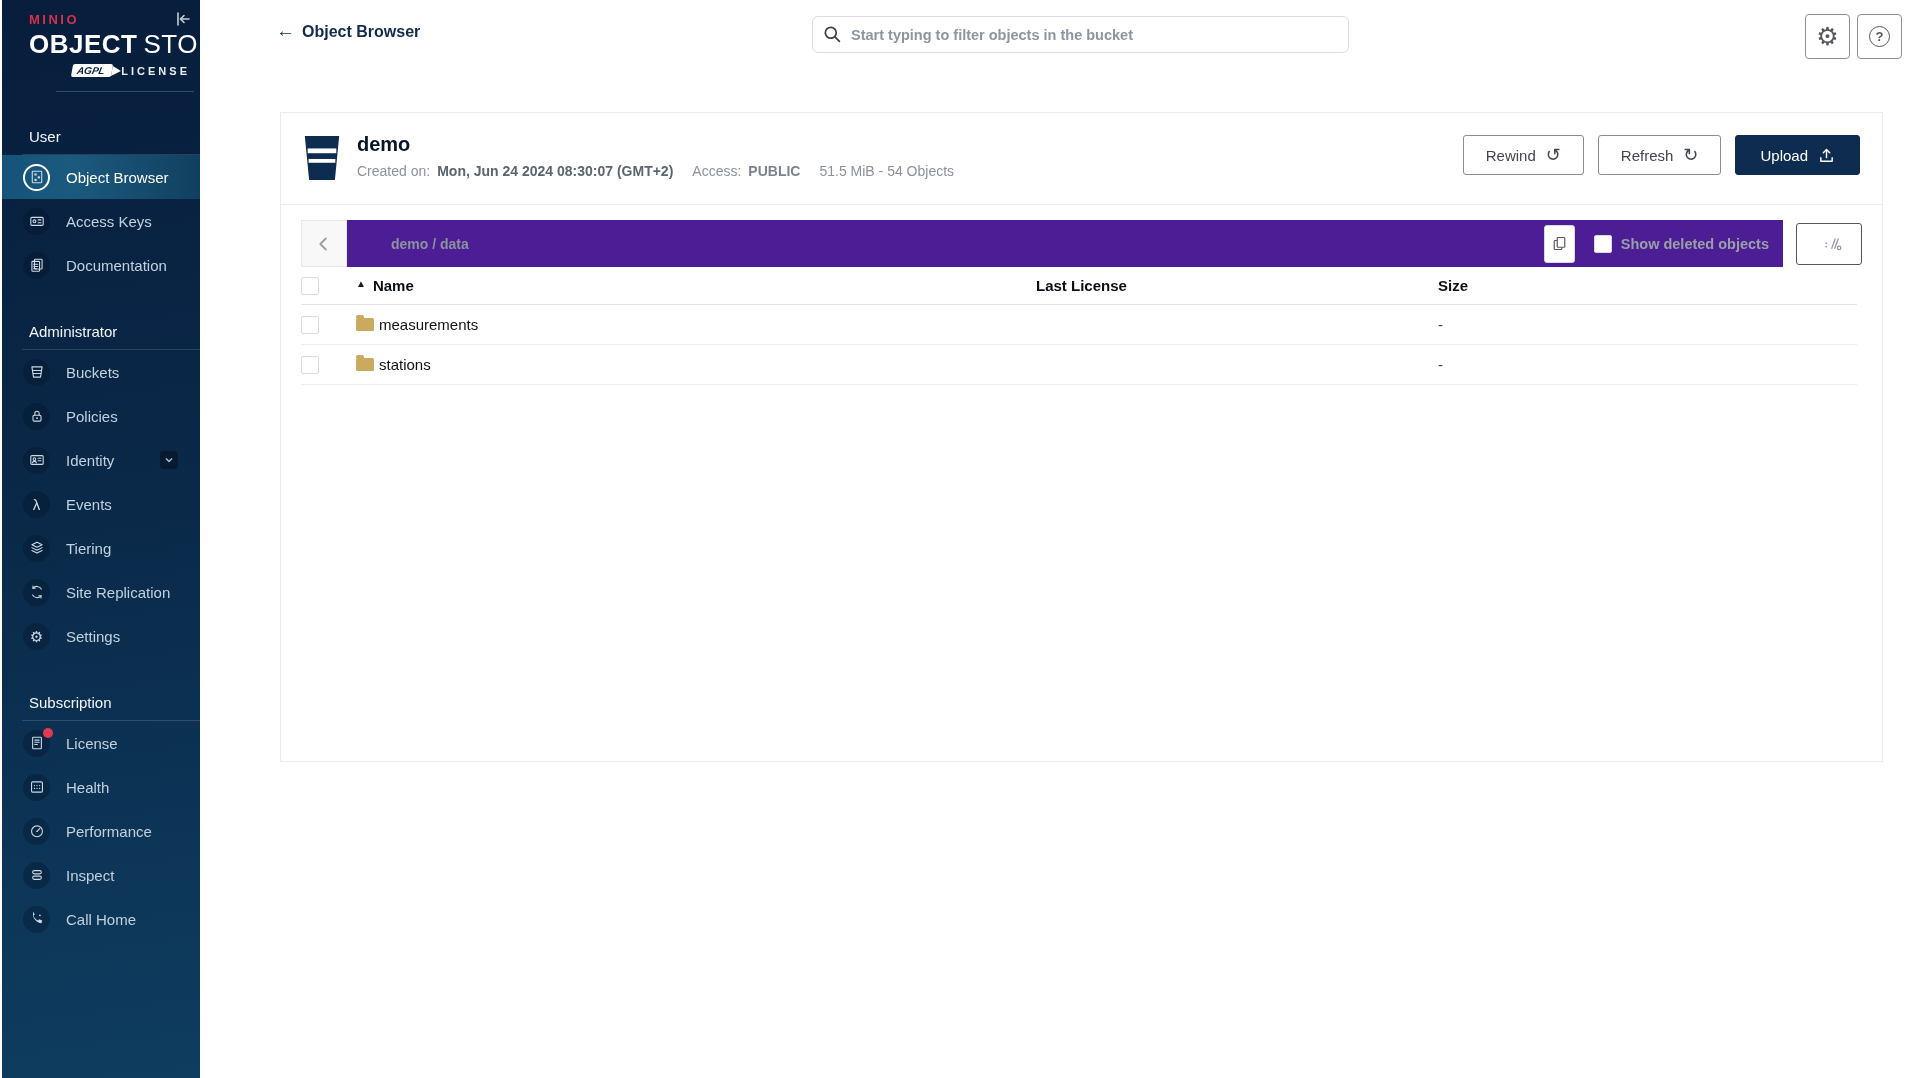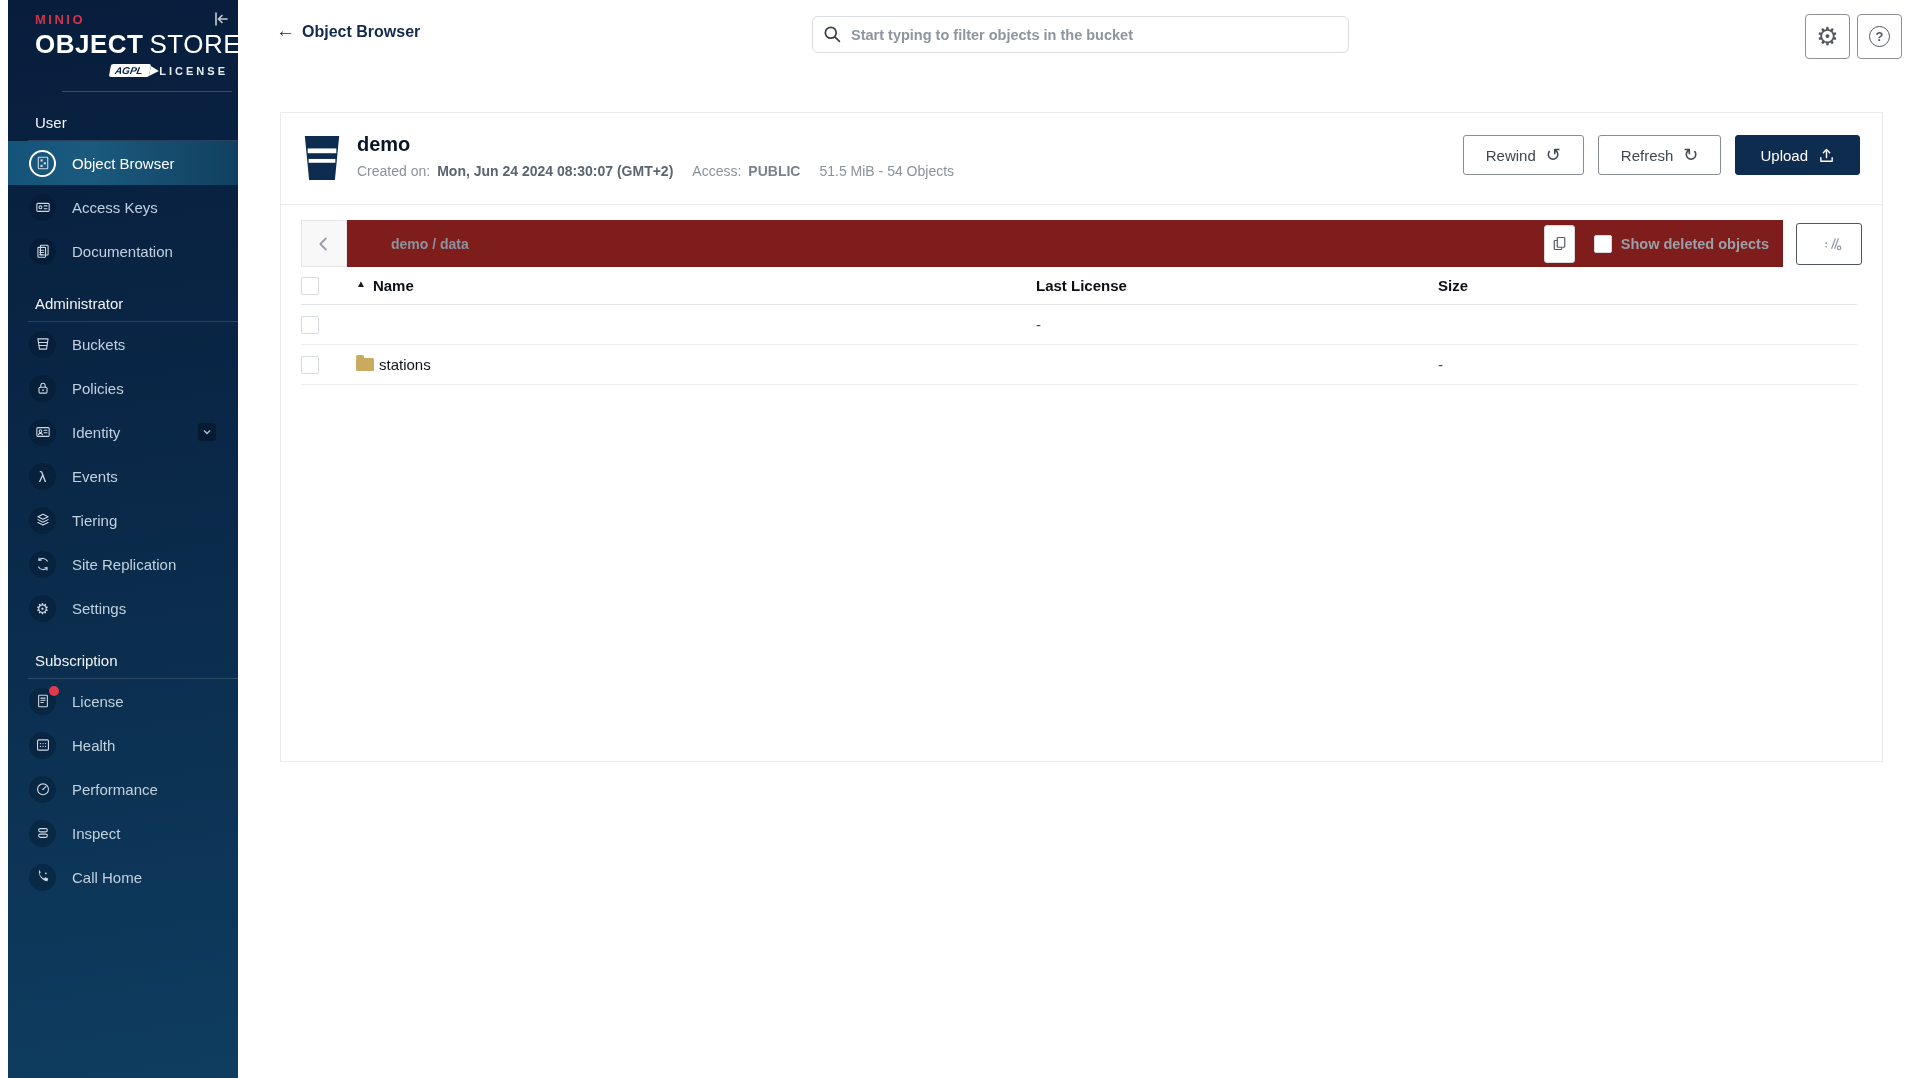--- a/index.html
+++ b/index.html
@@ -1,38 +1,38 @@
 <!DOCTYPE html>
 <html><head>
 <meta charset="utf-8">
 <style>
   * { margin:0; padding:0; box-sizing:border-box; }
   html,body { width:1912px; height:1078px; overflow:hidden; background:#fff;
     font-family:"Liberation Sans", sans-serif; }
   body { position:relative; }
 
   
-  .sidebar { position:absolute; left:8px; top:0; width:230px; height:1078px;
+  .sidebar { position:absolute; left:2px; top:0; width:198px; height:1078px;
     background:linear-gradient(172deg,#081d3c 0%,#0a2848 45%,#0e3d60 100%);
     color:#c9d6e2; }
   .collapse-btn { position:absolute; top:8px; right:7px; width:22px; height:22px; cursor:pointer; }
   .logo { padding:12px 0 0 27px; }
   .logo-brand { color:#d0334b; font-size:13px; font-weight:bold; letter-spacing:2.5px; }
   .logo-title { margin-top:2px; font-size:26px; color:#fff; letter-spacing:.5px; white-space:nowrap; }
   .logo-title .b { font-weight:800; }
   .logo-title .l { font-weight:300; margin-left:6px; }
   .logo-badge-row { display:flex; justify-content:flex-end; align-items:center; gap:10px; padding-right:10px; margin-top:4px; }
   .agpl-badge { background:#fff; color:#0a2342; font-style:italic; font-weight:bold; font-size:10px;
     padding:1px 7px 1px 5px; transform:skewX(-10deg); border-radius:2px; position:relative; }
   .agpl-badge::after { content:""; position:absolute; right:-9px; top:2px; width:0; height:0;
     border-left:9px solid #fff; border-top:5px solid transparent; border-bottom:5px solid transparent; }
   .logo-license { font-size:11px; letter-spacing:3px; color:#e8edf2; font-weight:600; }
   .logo-divider { height:1px; background:#2e4d6b; margin:14px 6px 0 27px; }
 
-  .nav-section { margin-top:22px; }
+  .nav-section { margin-top:36px; }
   .section-label { padding-left:27px; font-size:15px; color:#f2f5f8; }
   .section-divider { height:1px; background:rgba(255,255,255,.14); margin:9px 0 0 20px; }
   .nav-item { height:44px; display:flex; align-items:center; padding-left:21px; cursor:pointer; position:relative; }
   .nav-item.active { background:linear-gradient(90deg,#15537a 0%,#1b5a7e 35%,#11405f 100%); }
   .nav-ic { width:27px; height:27px; border-radius:50%; background:rgba(2,20,40,.35);
     display:flex; align-items:center; justify-content:center; margin-right:16px; position:relative; flex:none; }
   .nav-item.active .nav-ic { border:2px solid #fff; background:transparent; }
   .nav-label { font-size:15px; color:#c2d1de; }
   .nav-item.active .nav-label { color:#fff; }
   .nav-ic svg { stroke:#cdd9e4; fill:none; stroke-width:1.5; stroke-linecap:round; stroke-linejoin:round; }
@@ -70,21 +70,21 @@
   .hdr-actions { margin-left:auto; display:flex; gap:14px; align-items:flex-start; padding-top:2px; }
   .btn { height:40px; border-radius:3px; font-size:15px; display:flex; align-items:center; gap:10px;
     justify-content:center; cursor:pointer; background:#fff; border:1px solid #878d93; color:#40474e; padding:12px 22px; }
   .btn .uic { font-size:18px; line-height:1; color:#40474e; }
   .btn-primary { background:#0e2b50; border:1px solid #0e2b50; color:#fff; padding:0 24px; }
 
   
   .toolbar { margin:15px 20px 0; height:47px; display:flex; align-items:stretch; }
   .crumb-back { width:46px; border:1px solid #e4e6e9; background:#f8f8f9; display:flex; align-items:center;
     justify-content:center; cursor:pointer; flex:none; }
-  .crumb-bar { flex:1; background:#7f1d1d; display:flex; align-items:center; padding:0 14px 0 44px; min-width:0; }
+  .crumb-bar { flex:1; background:#4c1d95; display:flex; align-items:center; padding:0 14px 0 44px; min-width:0; }
   .crumb-path { font-size:14px; font-weight:bold; color:#8b939d; cursor:pointer; }
   .crumb-spacer { flex:1; }
   .copy-btn { width:31px; height:38px; background:#fff; border:1px solid #d7dadd; border-radius:3px;
     display:flex; align-items:center; justify-content:center; cursor:pointer; }
   .cb { width:18px; height:18px; border:1.5px solid #d8dbdf; border-radius:2px; background:#fff;
     margin-left:19px; cursor:pointer; flex:none; }
   .cb-label { margin-left:9px; font-size:14.5px; font-weight:bold; color:#99a0a8; }
   .create-path-btn { margin-left:13px; align-self:center; height:42px; padding:0 18px; border:1px solid #51565c;
     border-radius:3px; background:#fff; font-size:15px; color:#3a4046; display:flex; align-items:center; gap:9px; cursor:pointer; }
 
@@ -415,20 +415,24 @@
         <span class="cell-name">
           <span class="sort-arrow">▲</span>
           <span>Name</span>
         </span>
         <span>Last License</span>
         <span>Size</span>
       </div>
 
       <div class="trow body-row">
         <span class="row-cb"></span>
+        <span class="cell-name">
+          <span class="folder-ic"></span>
+          <span>measurements</span>
+        </span>
         <span></span>
         <span class="size-cell">-</span>
       </div>
 
       <div class="trow body-row">
         <span class="row-cb"></span>
         <span class="cell-name">
           <span class="folder-ic"></span>
           <span>stations</span>
         </span>

